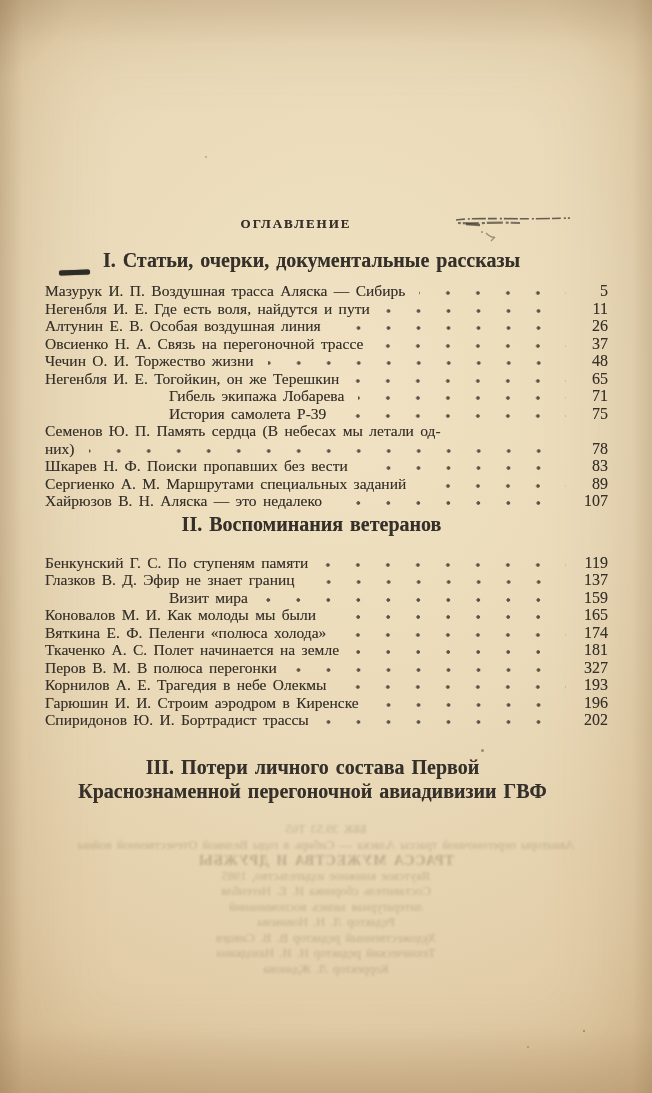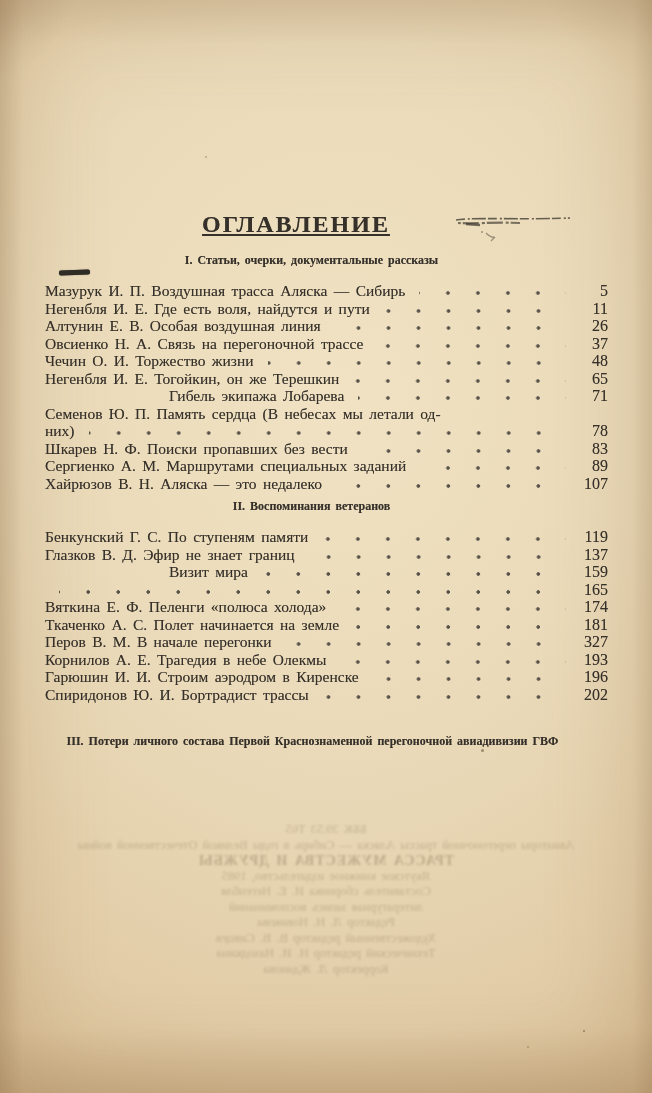--- a/index.html
+++ b/index.html
@@ -20,41 +20,40 @@
     background:
       radial-gradient(circle 170px at -40px -30px, rgba(115,85,45,.30), rgba(115,85,45,0) 70%),
       radial-gradient(circle 190px at 103% -50px, rgba(115,85,45,.16), rgba(115,85,45,0) 72%),
       linear-gradient(to right, rgba(115,85,50,.18), rgba(115,85,50,0) 3.5%),
       linear-gradient(to left, rgba(115,85,50,.13), rgba(115,85,50,0) 3%),
       linear-gradient(to bottom, rgba(115,85,50,.10), rgba(115,85,50,0) 4%),
       linear-gradient(to top, rgba(125,90,50,.16), rgba(125,90,50,0) 6%);
   }
   .toc-title{
     position:absolute;left:36px;top:212px;width:520px;
-    text-align:center;font-weight:bold;font-size:24px;line-height:24px;
+    text-align:center;font-weight:bold;font-size:13px;line-height:24px;
     letter-spacing:2px;word-spacing:3px;
     text-shadow:0 0 .5px rgba(55,45,35,.6);
-    text-decoration:underline;
   }
   .margin-dash{
     position:absolute;left:59px;top:270px;width:31px;height:5px;
     background:#2f2b25;border-radius:2px;transform:rotate(-2deg);
     box-shadow:0 0 1px rgba(47,43,37,.8);
   }
   .smudge{position:absolute;left:448px;top:212px;}
   #sections{
     position:absolute;left:45px;top:251px;width:563px;
     font-size:15.5px;word-spacing:2.5px;
     text-shadow:0 0 .4px rgba(55,48,40,.45);
   }
   .sec-heading{
-    font-weight:bold;font-size:12px;line-height:19px;
+    font-weight:bold;font-size:20px;line-height:19px;
     text-align:center;margin:0 30px 12px 0;word-spacing:2px;
   }
-  .sec-heading.mid{margin-top:5px;margin-bottom:12px;}
+  .sec-heading.mid{margin-top:5px;margin-bottom:20px;}
   .sec-heading.sec3{
     max-width:500px;margin:26px auto 0;position:relative;left:-14px;
     line-height:24px;
   }
   .row{display:flex;align-items:baseline;line-height:17.5px;}
   .row .entry-text{white-space:nowrap;flex:0 0 auto;}
   .row.nopage .entry-text{white-space:normal;flex:1 1 auto;}
   .row.indent{padding-left:124px;font-family:Liberation Serif, serif;}
   .leader{
     flex:1 1 auto;height:4px;align-self:center;margin:5px 8px 0 14px;
@@ -125,20 +124,25 @@
       <div class="row">
         <span class="entry-text">Негенбля И. Е. Тогойкин, он же Терешкин</span>
         <span class="leader"></span>
         <span class="page-num">65</span>
       </div>
       <div class="row indent">
         <span class="entry-text">Гибель экипажа Лобарева</span>
         <span class="leader"></span>
         <span class="page-num">71</span>
       </div>
+      <div class="row indent">
+        <span class="entry-text">История самолета Р-39</span>
+        <span class="leader"></span>
+        <span class="page-num">75</span>
+      </div>
       <div class="row nopage">
         <span class="entry-text">Семенов Ю. П. Память сердца (В небесах мы летали од-</span>
       </div>
       <div class="row">
         <span class="entry-text">них)</span>
         <span class="leader"></span>
         <span class="page-num">78</span>
       </div>
       <div class="row">
         <span class="entry-text">Шкарев Н. Ф. Поиски пропавших без вести</span>
@@ -165,35 +169,36 @@
         <span class="entry-text">Глазков В. Д. Эфир не знает границ</span>
         <span class="leader"></span>
         <span class="page-num">137</span>
       </div>
       <div class="row indent">
         <span class="entry-text">Визит мира</span>
         <span class="leader"></span>
         <span class="page-num">159</span>
       </div>
       <div class="row">
+        <span class="entry-text">Коновалов М. И. Как молоды мы были</span>
         <span class="leader"></span>
         <span class="page-num">165</span>
       </div>
       <div class="row">
         <span class="entry-text">Вяткина Е. Ф. Пеленги «полюса холода»</span>
         <span class="leader"></span>
         <span class="page-num">174</span>
       </div>
       <div class="row">
         <span class="entry-text">Ткаченко А. С. Полет начинается на земле</span>
         <span class="leader"></span>
         <span class="page-num">181</span>
       </div>
       <div class="row">
-        <span class="entry-text">Перов В. М. В начале перегонки</span>
+        <span class="entry-text">Перов В. М. В полюса перегонки</span>
         <span class="leader"></span>
         <span class="page-num">327</span>
       </div>
       <div class="row">
         <span class="entry-text">Корнилов А. Е. Трагедия в небе Олекмы</span>
         <span class="leader"></span>
         <span class="page-num">193</span>
       </div>
       <div class="row">
         <span class="entry-text">Гарюшин И. И. Строим аэродром в Киренске</span>

